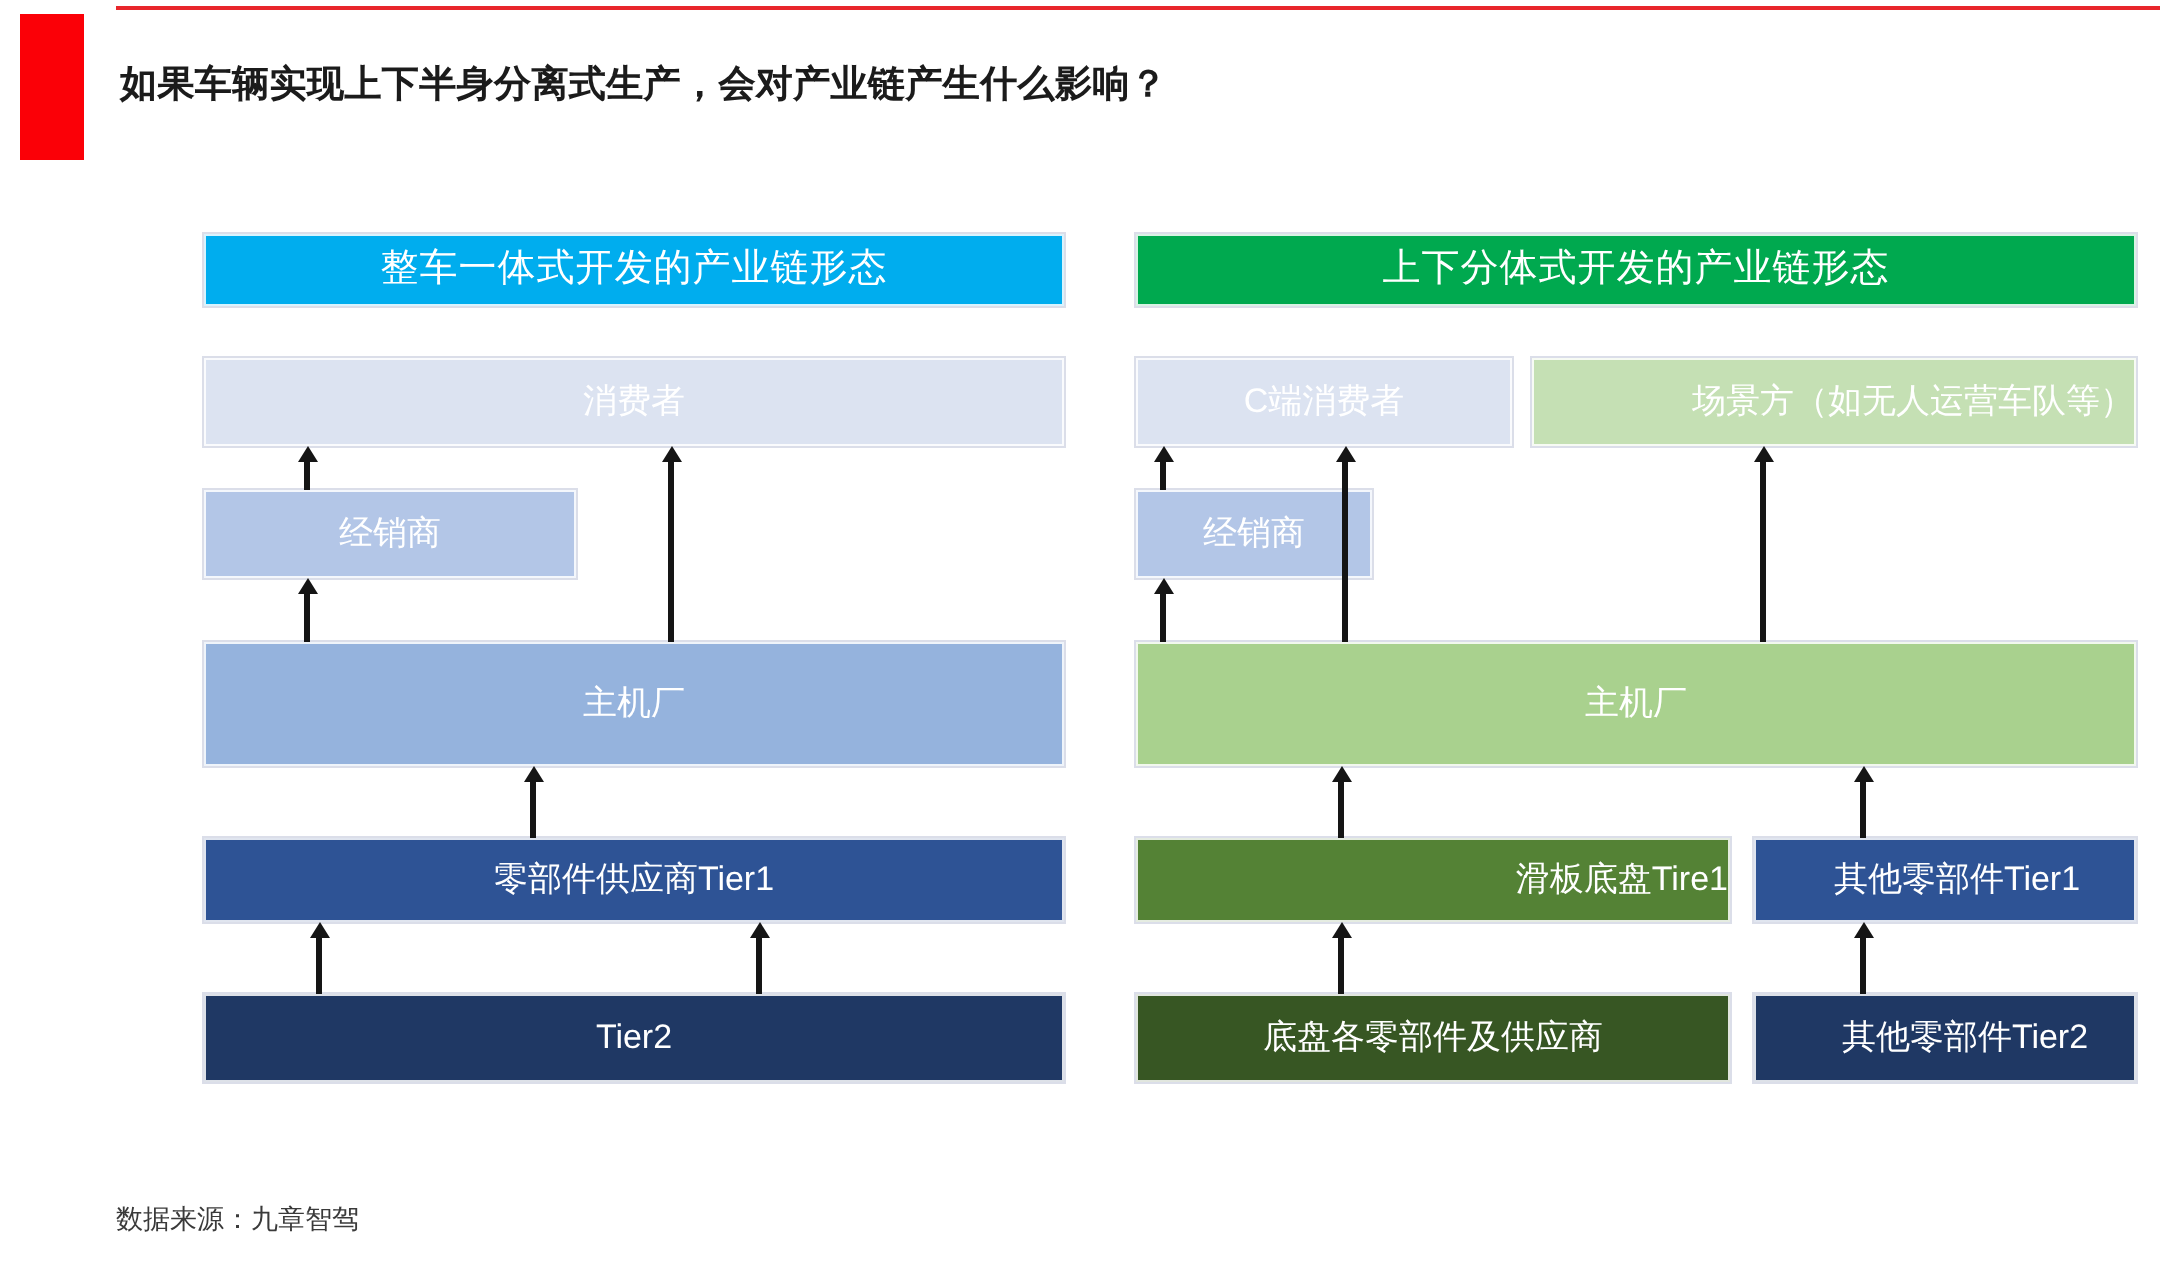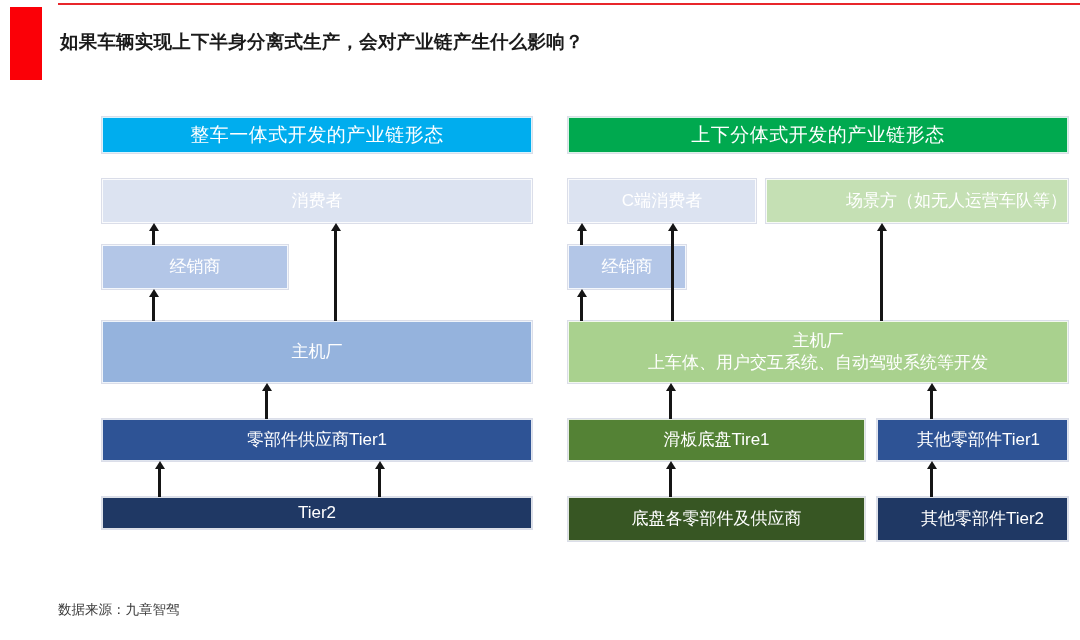--- a/index.html
+++ b/index.html
@@ -69,21 +69,21 @@
 </div>
 
 <div class="node" style="left:58px;top:321px;width:430px;height:62px;background:#95B3DD;font-size:17px;">
   <span>主机厂</span>
 </div>
 
 <div class="node" style="left:58px;top:419px;width:430px;height:42px;background:#2E5395;font-size:17px;">
   <span>零部件供应商Tier1</span>
 </div>
 
-<div class="node" style="left:58px;top:497px;width:430px;height:32px;background:#1F3864;font-size:17px;">
+<div class="node" style="left:58px;top:497px;width:430px;height:44px;background:#1F3864;font-size:17px;">
   <span>Tier2</span>
 </div>
 
 <div class="arrow" style="left:152px;top:230px;height:15px;"></div>
 <div class="arrow" style="left:334px;top:230px;height:91px;"></div>
 <div class="arrow" style="left:152px;top:296px;height:25px;"></div>
 <div class="arrow" style="left:265px;top:390px;height:29px;"></div>
 <div class="arrow" style="left:158px;top:468px;height:29px;"></div>
 <div class="arrow" style="left:378px;top:468px;height:29px;"></div>
 
@@ -98,24 +98,23 @@
 <div class="node" style="left:722px;top:179px;width:302px;height:44px;background:#C5E0B4;font-size:17px;align-items:flex-end;">
   <span>场景方（如无人运营车队等）</span>
 </div>
 
 <div class="node" style="left:524px;top:245px;width:118px;height:44px;background:#B3C6E7;font-size:17px;">
   <span>经销商</span>
 </div>
 
 <div class="node" style="left:524px;top:321px;width:500px;height:62px;background:#A9D18E;font-size:17px;">
   <span>主机厂</span>
-  <span class="l2">上车体、用户交互系统、自动驾驶系统等开发</span>
 </div>
 
-<div class="node" style="left:524px;top:419px;width:297px;height:42px;background:#548235;font-size:17px;">
+<div class="node" style="left:524px;top:419px;width:297px;height:42px;background:#548235;font-size:17px;align-items:flex-end;">
   <span>滑板底盘Tire1</span>
 </div>
 
 <div class="node" style="left:833px;top:419px;width:191px;height:42px;background:#2E5395;font-size:17px;padding-left:12px;">
   <span>其他零部件Tier1</span>
 </div>
 
 <div class="node" style="left:524px;top:497px;width:297px;height:44px;background:#375623;font-size:17px;">
   <span>底盘各零部件及供应商</span>
 </div>

